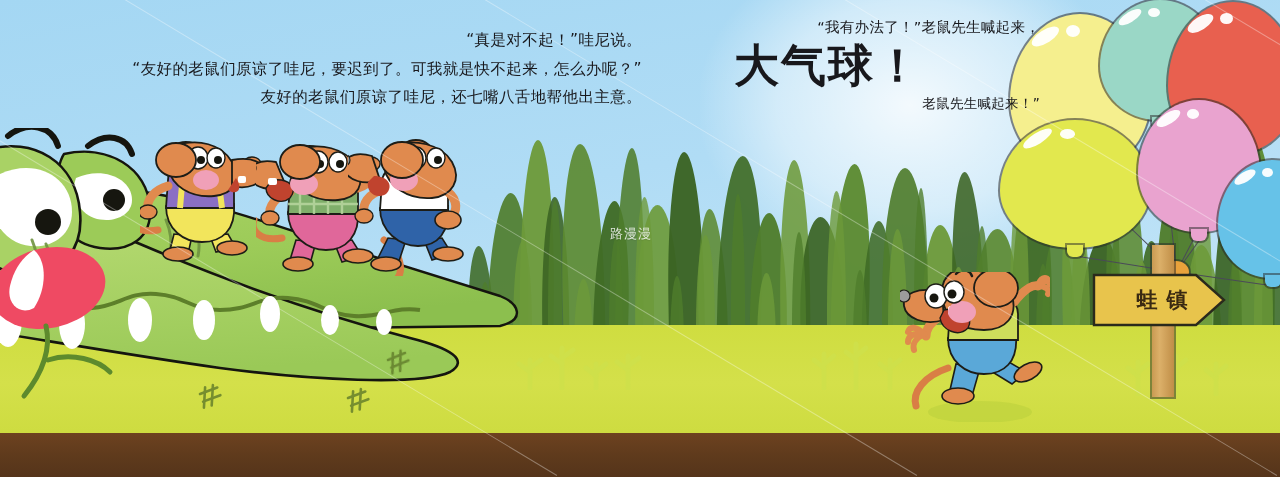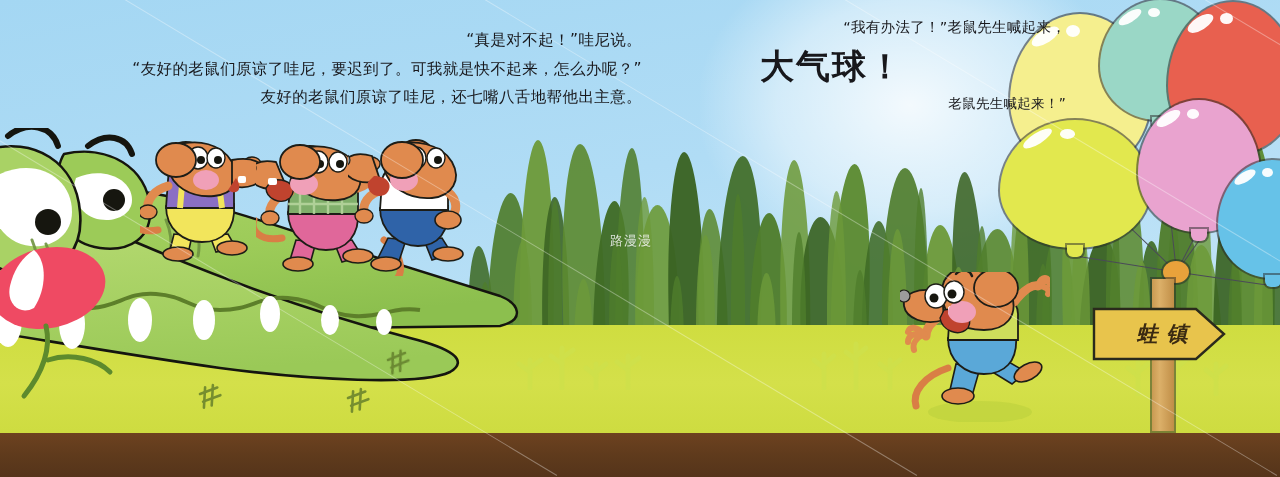--- a/index.html
+++ b/index.html
@@ -67,21 +67,21 @@
 
   
   .croc{position:absolute;left:-20px;top:128px;width:560px;height:310px;}
   .croc svg{display:block;}
 
   
   .mouse{position:absolute;}
   .mouse svg{display:block;}
 
   
-  .sign{position:absolute;left:1100px;top:261px;width:160px;height:170px;font-style:italic;}
+  .sign{position:absolute;left:1100px;top:227px;width:160px;height:170px;}
   .sign-post{
     position:absolute;left:52px;top:18px;width:22px;height:152px;
     background:linear-gradient(90deg,#c99a52 0%,#dcb069 35%,#c08e47 100%);
     box-shadow:0 0 0 2px rgba(40,40,40,.5);
   }
   .sign-board{
     position:absolute;left:-8px;top:45px;width:134px;height:56px;
   }
   .sign-text{
     position:absolute;left:14px;top:56px;width:96px;height:34px;
@@ -97,33 +97,32 @@
     color:#18181c;font-size:15.5px;line-height:28.5px;
     font-family:"DejaVu Sans","Liberation Sans",sans-serif;
     letter-spacing:.4px;
   }
   .txt-left div{white-space:nowrap;text-align:right;}
 
   .txt-right{
     position:absolute;left:730px;top:16px;width:310px;
     color:#18181c;
     font-family:"DejaVu Sans","Liberation Sans",sans-serif;
-    margin-left:26px;
   }
   .tr-l1{font-size:14.5px;line-height:22px;text-align:right;white-space:nowrap;letter-spacing:.3px;}
   .tr-l2{font-size:14.5px;line-height:26px;text-align:left;padding-left:4px;letter-spacing:.3px;}
   .tr-big{
-    font-size:34px;line-height:52px;font-weight:700;letter-spacing:2px;
+    font-size:45px;line-height:52px;font-weight:700;letter-spacing:2px;
     text-align:left;padding-left:4px;margin-top:2px;
   }
   .tr-l3{font-size:13.5px;line-height:22px;text-align:right;white-space:nowrap;letter-spacing:.3px;}
 
   
   .wm-center{
-    position:absolute;left:610px;top:232px;
+    position:absolute;left:610px;top:225px;
     font-size:13px;color:rgba(255,255,255,.82);
     letter-spacing:1px;
     font-family:"DejaVu Sans","Liberation Sans",sans-serif;
     text-shadow:0 1px 1px rgba(0,0,0,.10);
   }
 </style>
 </head>
 <body>
 
 <div id="page">

